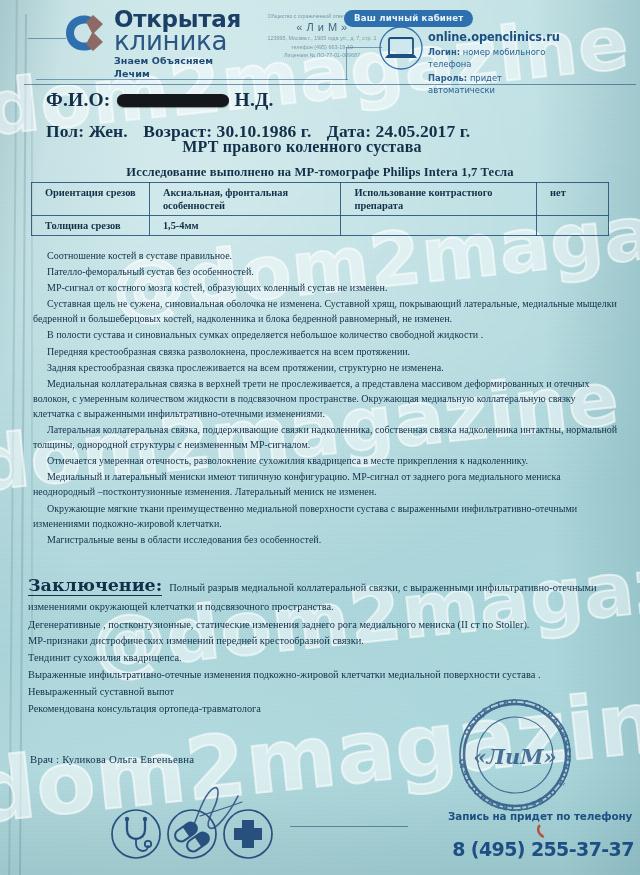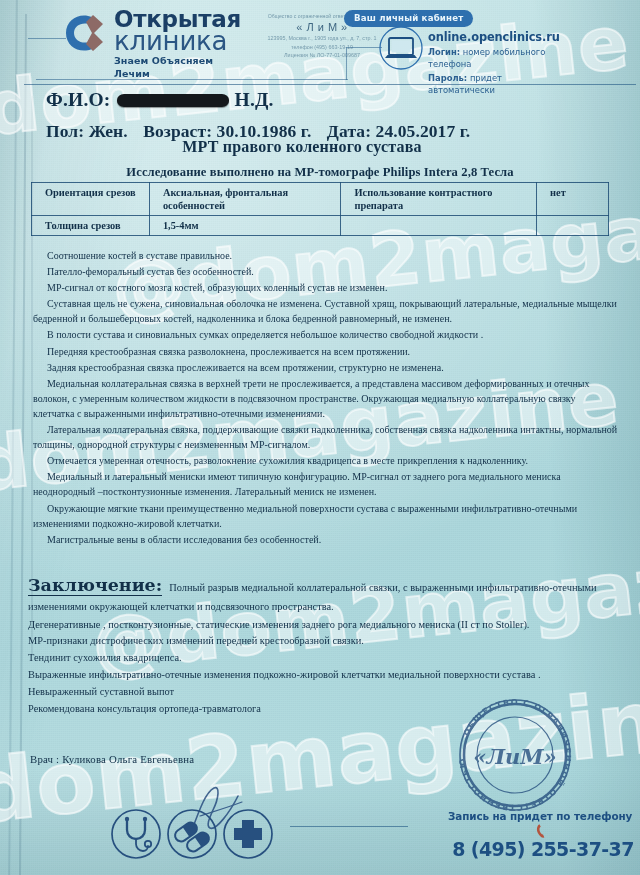--- a/index.html
+++ b/index.html
@@ -288,21 +288,21 @@
       <span id="fio-label">Ф.И.О:</span><span id="fio-redacted"></span><span id="fio-initials">Н.Д.</span>
     </div>
     <div id="meta-row">
       <span>Пол: Жен.</span>
       <span>Возраст: 30.10.1986 г.</span>
       <span>Дата: 24.05.2017 г.</span>
     </div>
   </div>
 
   <div id="doc-title">МРТ правого коленного сустава</div>
-  <div id="scanner-line">Исследование выполнено на МР-томографе Philips Intera 2,8 Тесла</div>
+  <div id="scanner-line">Исследование выполнено на МР-томографе Philips Intera 1,7 Тесла</div>
 
   <table id="params">
     <tbody>
         <tr>
       <td class="c-a">Ориентация срезов</td>
       <td class="c-b">Аксиальная, фронтальная особенностей</td>
       <td class="c-c">Использование контрастного препарата</td>
       <td class="c-d">нет</td>
     </tr>
     <tr>

